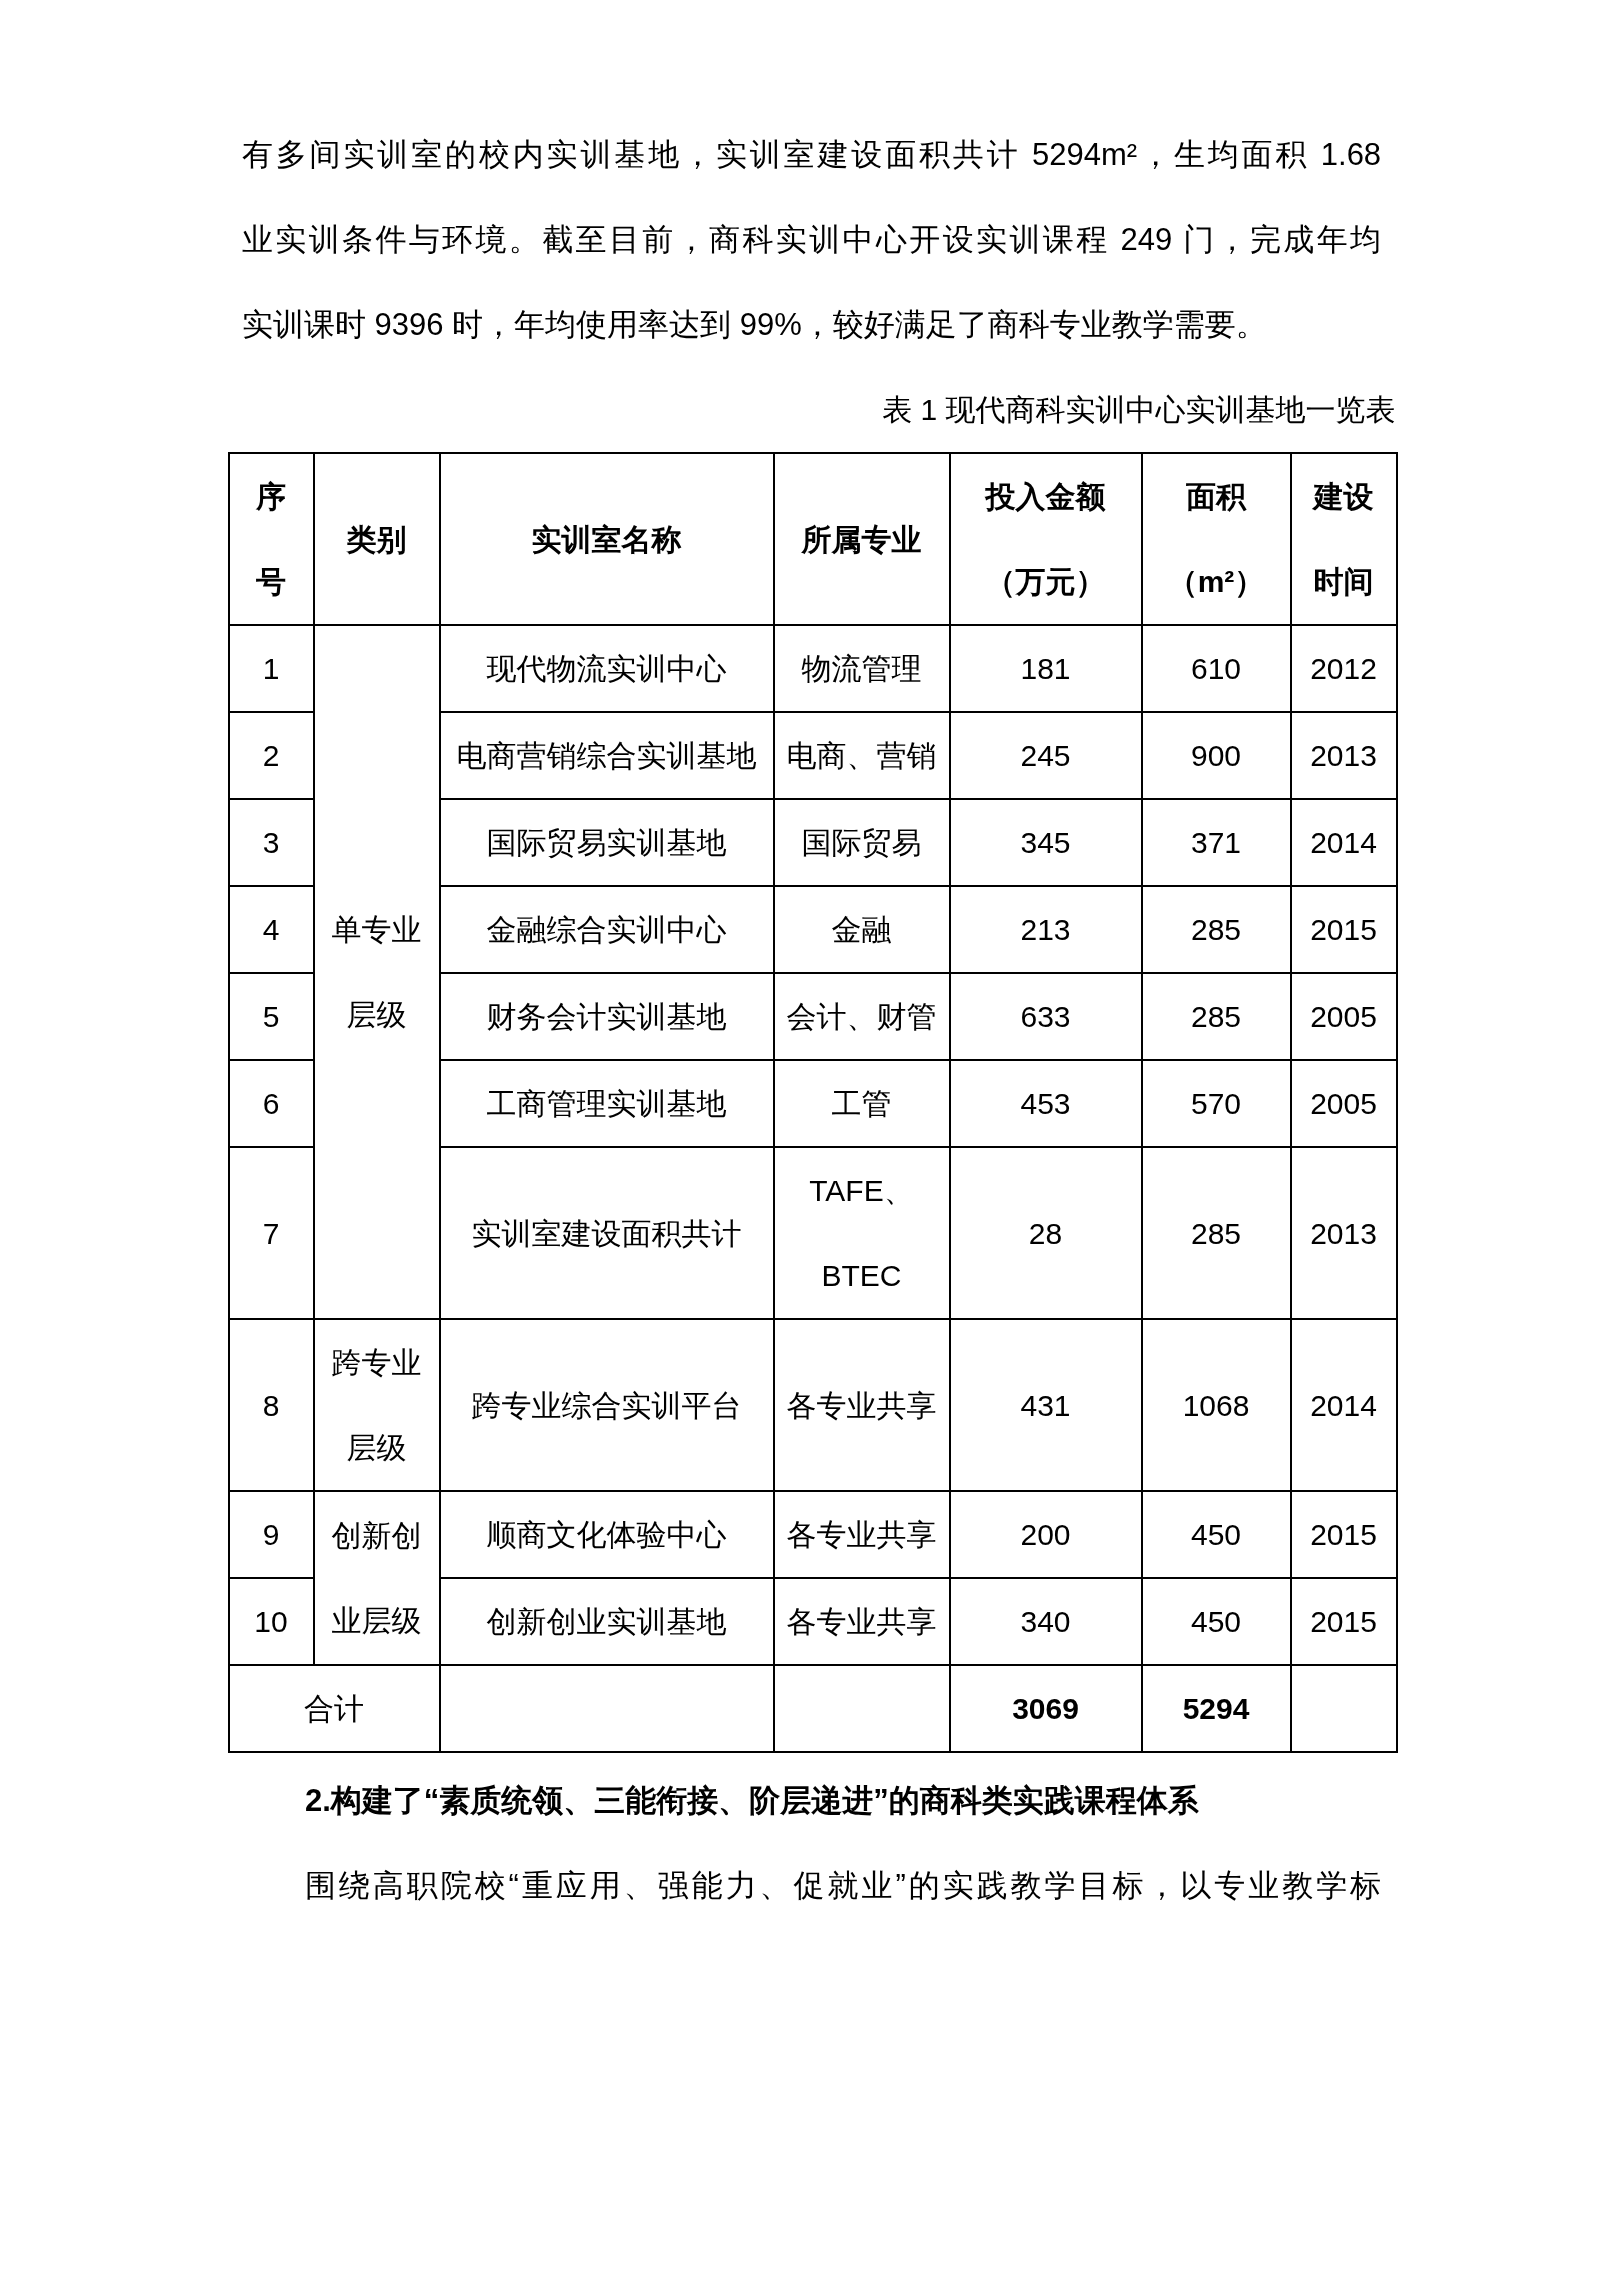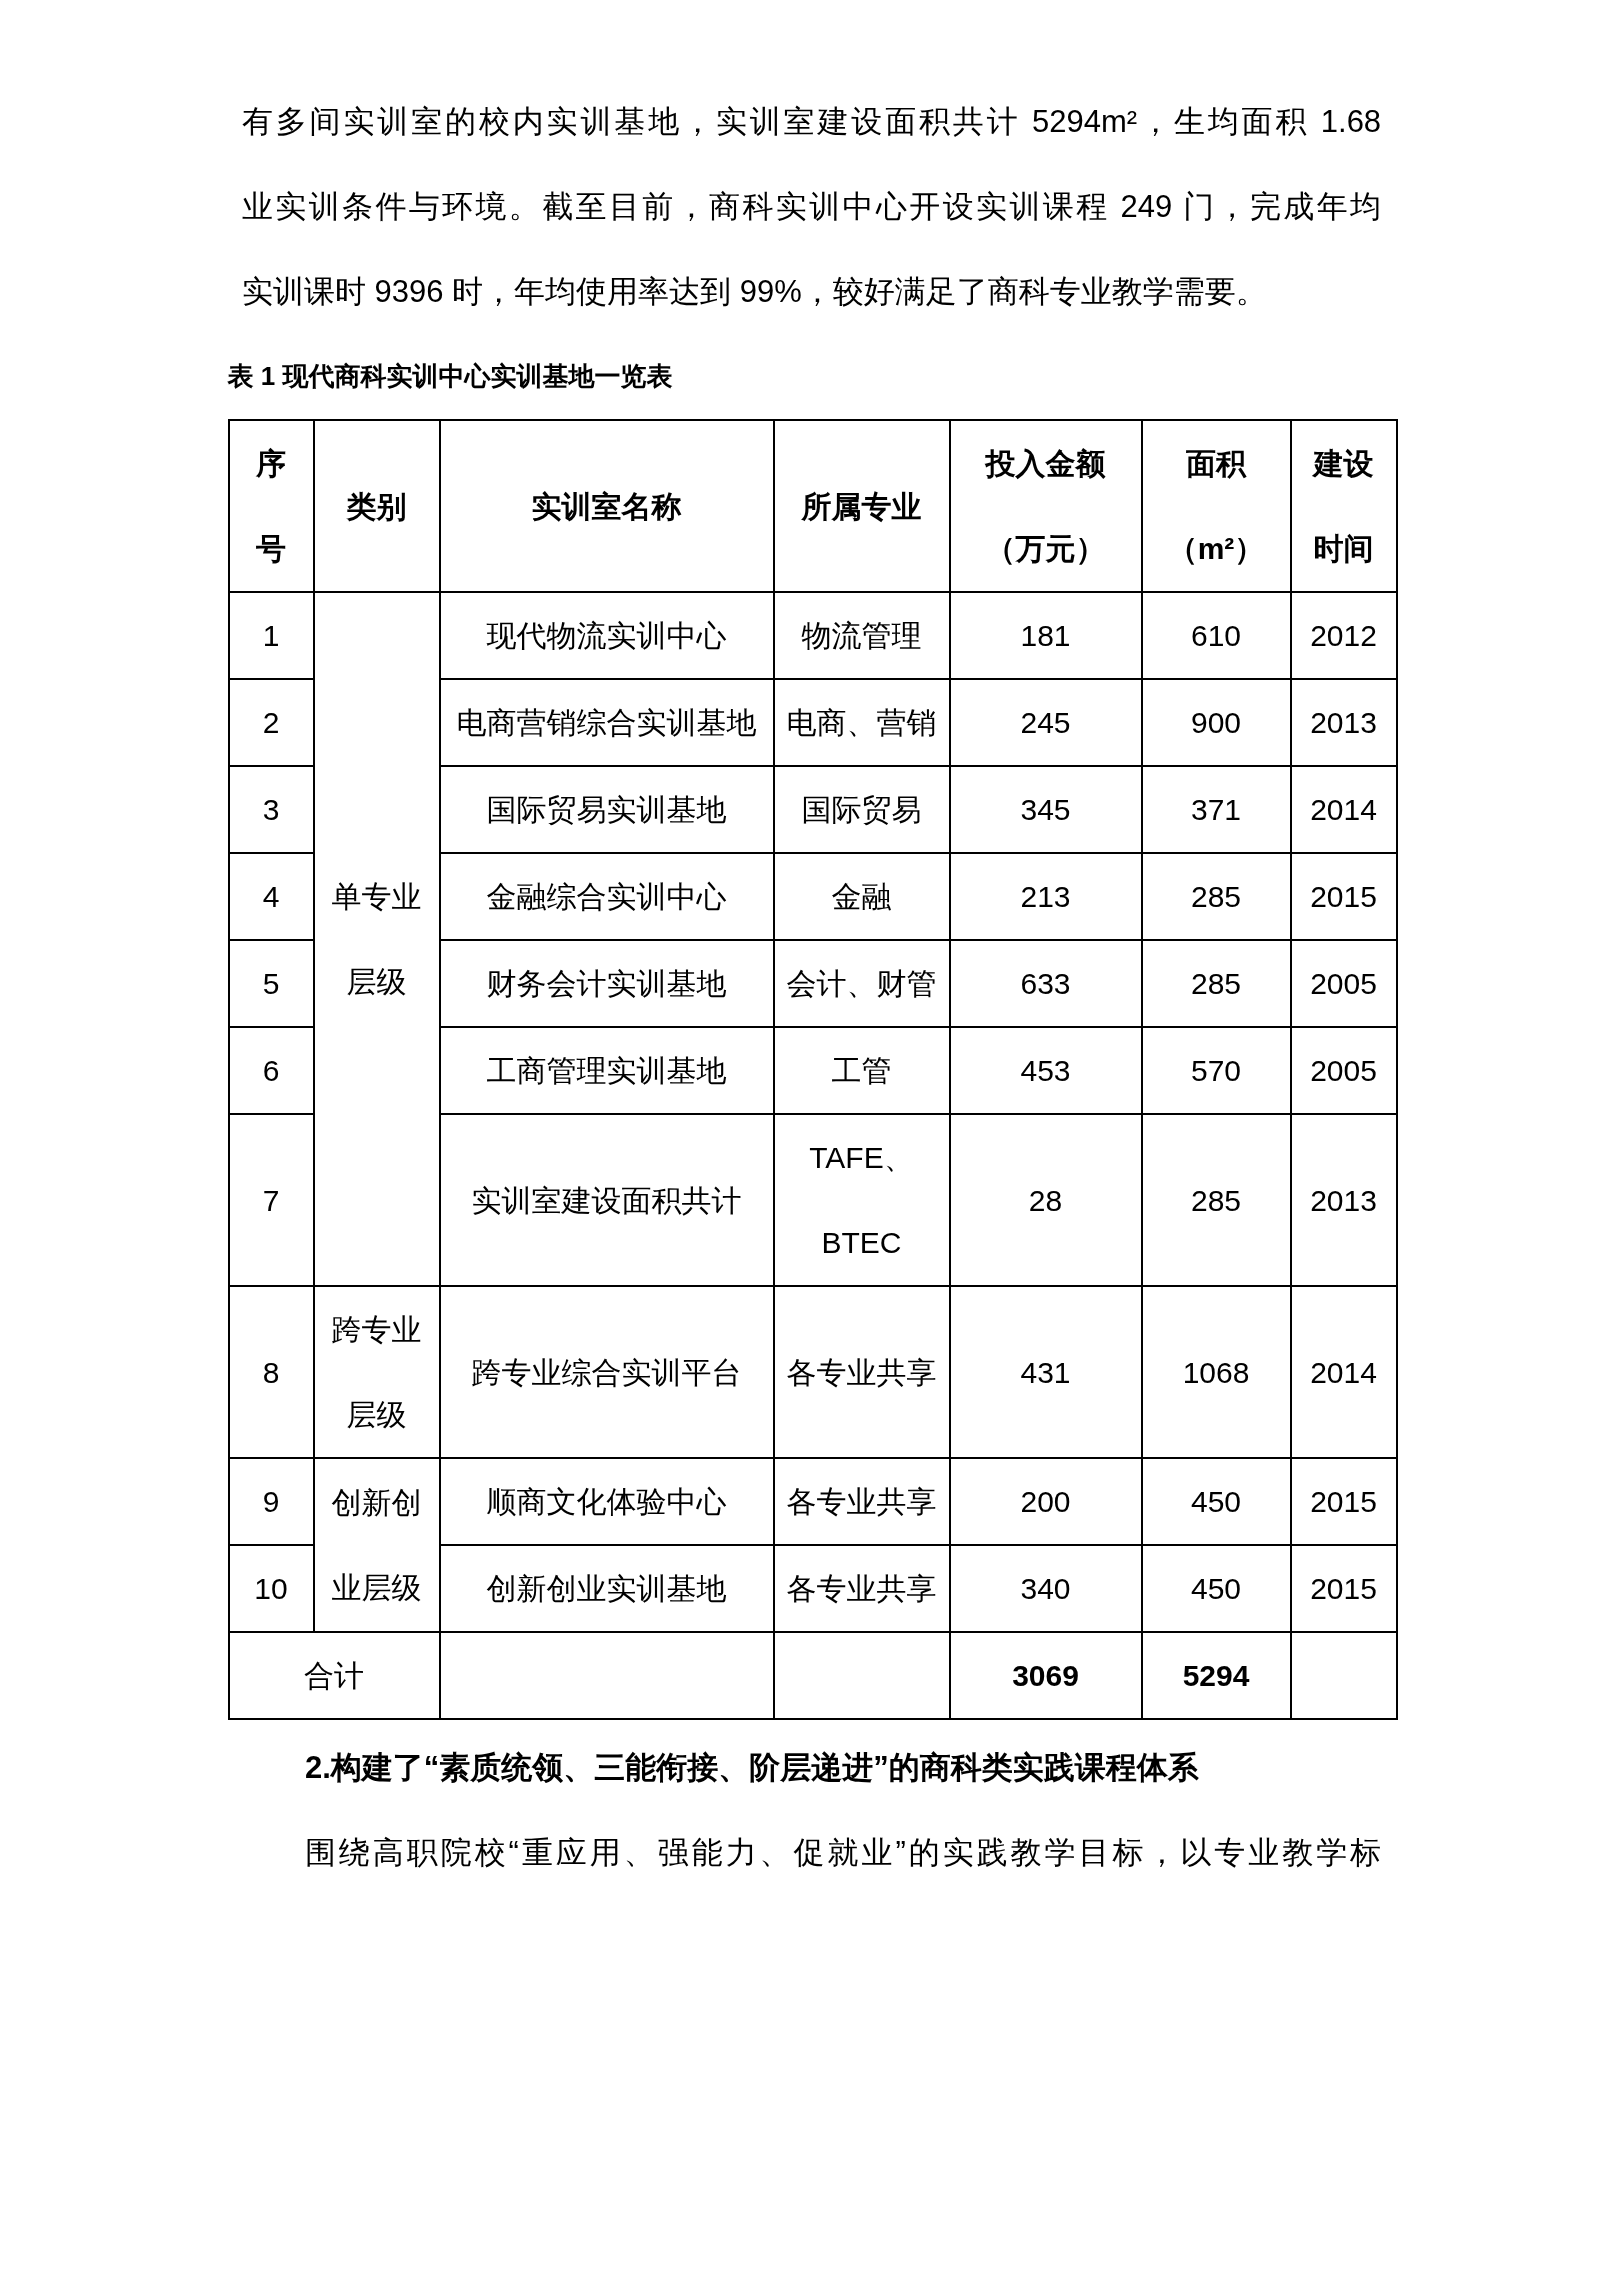--- a/index.html
+++ b/index.html
@@ -5,36 +5,36 @@
   * { margin: 0; padding: 0; box-sizing: border-box; }
   html, body { background: #ffffff; }
   body {
     width: 1623px;
     height: 2295px;
     position: relative;
     color: #000000;
     font-family: "Liberation Sans", "DejaVu Sans", sans-serif;
     overflow: hidden;
   }
-  .content { width: 1168px; margin: 0 auto; padding-top: 79px; }
+  .content { width: 1168px; margin: 0 auto; padding-top: 112px; }
 
   .para-line {
     font-size: 31px;
     line-height: 85px;
     padding: 0 14.4px;
     text-align: justify;
     text-align-last: justify;
   }
   .para-line.last { text-align-last: left; }
 
   .caption {
-    font-size: 26px;
-    line-height: 85px;
-    font-weight: bold;
-    text-align: left;
+    font-size: 30px;
+    line-height: 85px;
+    font-weight: normal;
+    text-align: right;
   }
 
   table.base-table {
     border-collapse: collapse;
     width: 1168px;
     table-layout: fixed;
   }
   .base-table th, .base-table td {
     border: 2px solid #000000;
     text-align: center;

